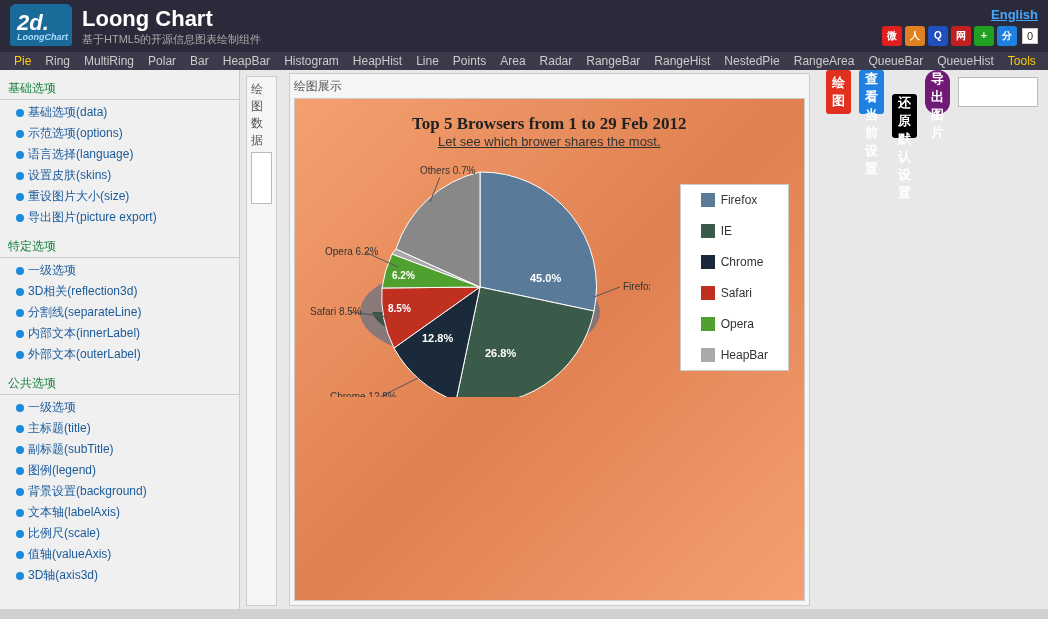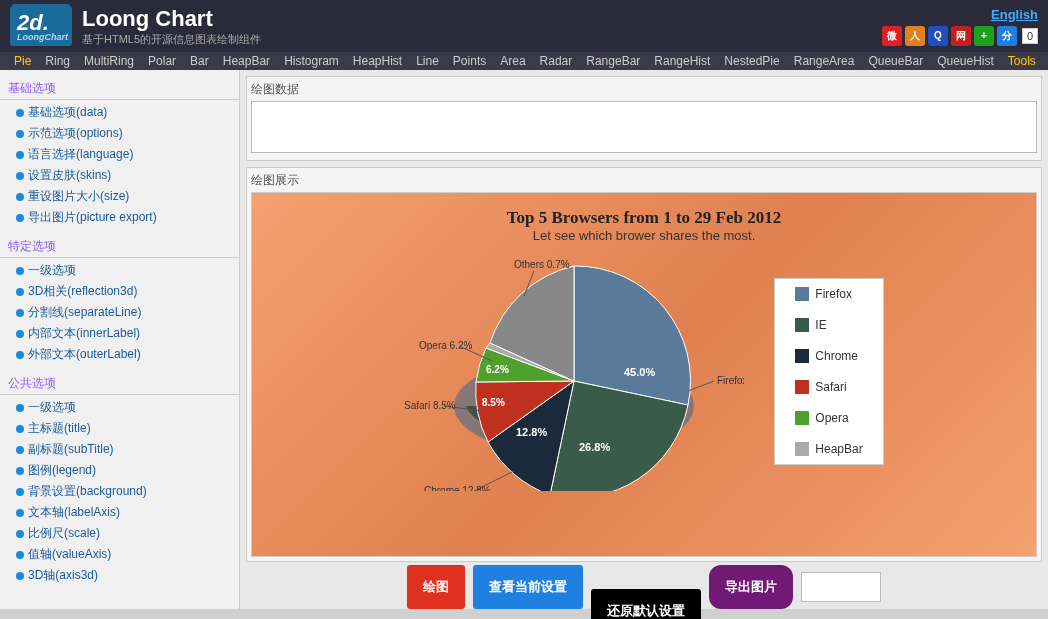--- a/index.html
+++ b/index.html
@@ -113,21 +113,21 @@
 
     
     #sidebar {
       width: 240px;
       background: #f0f0f0;
       border-right: 1px solid #ccc;
       overflow-y: auto;
       padding: 6px 0;
     }
     .sidebar-section-title {
-      color: #8b5cf6;
+      color: #15803d;
       font-size: 12px;
       padding: 4px 8px 2px 8px;
       border-bottom: 1px solid #ccc;
       margin-bottom: 2px;
     }
     .sidebar-item {
       display: flex;
       align-items: center;
       padding: 2px 8px 2px 16px;
       cursor: pointer;
@@ -140,21 +140,21 @@
       height: 8px;
       border-radius: 50%;
       background: #1a8adc;
       flex-shrink: 0;
     }
 
     
     #right-panel {
       flex: 1;
       display: flex;
-      flex-direction: column;
+      flex-direction: row;
       background: #e8e8e8;
       justify-content: space-between;
     }
 
     
     #data-section {
       background: #f5f5f5;
       border: 1px solid #ccc;
       margin: 6px 6px 3px 6px;
       padding: 4px;
@@ -205,20 +205,21 @@
       font-weight: bold;
       color: #222;
       text-align: center;
       font-family: Liberation Serif, serif;
     }
     #chart-subtitle {
       font-size: 13px;
       color: #333;
       text-align: center;
       margin-bottom: 8px;
+      text-decoration: underline;
     }
     #chart-inner {
       display: flex;
       align-items: center;
       justify-content: center;
       gap: 30px;
       width: 100%;
     }
     #pie-wrapper {
       position: relative;
@@ -256,21 +257,21 @@
       background: #e8e8e8;
       height: 44px;
       display: flex;
       align-items: center;
       justify-content: center;
       gap: 8px;
       padding: 0 10px;
     }
     .btn {
       height: 44px;
-      padding: 0 16px;
+      padding: 0 6px;
       border: none;
       border-radius: 3px;
       font-size: 13px;
       color: white;
       cursor: pointer;
       font-weight: bold;
     }
     .btn-red { background: #e03020; }
     .btn-blue { background: #2080e0; }
     .btn-green { background: #000000; margin-top: 48px; }

